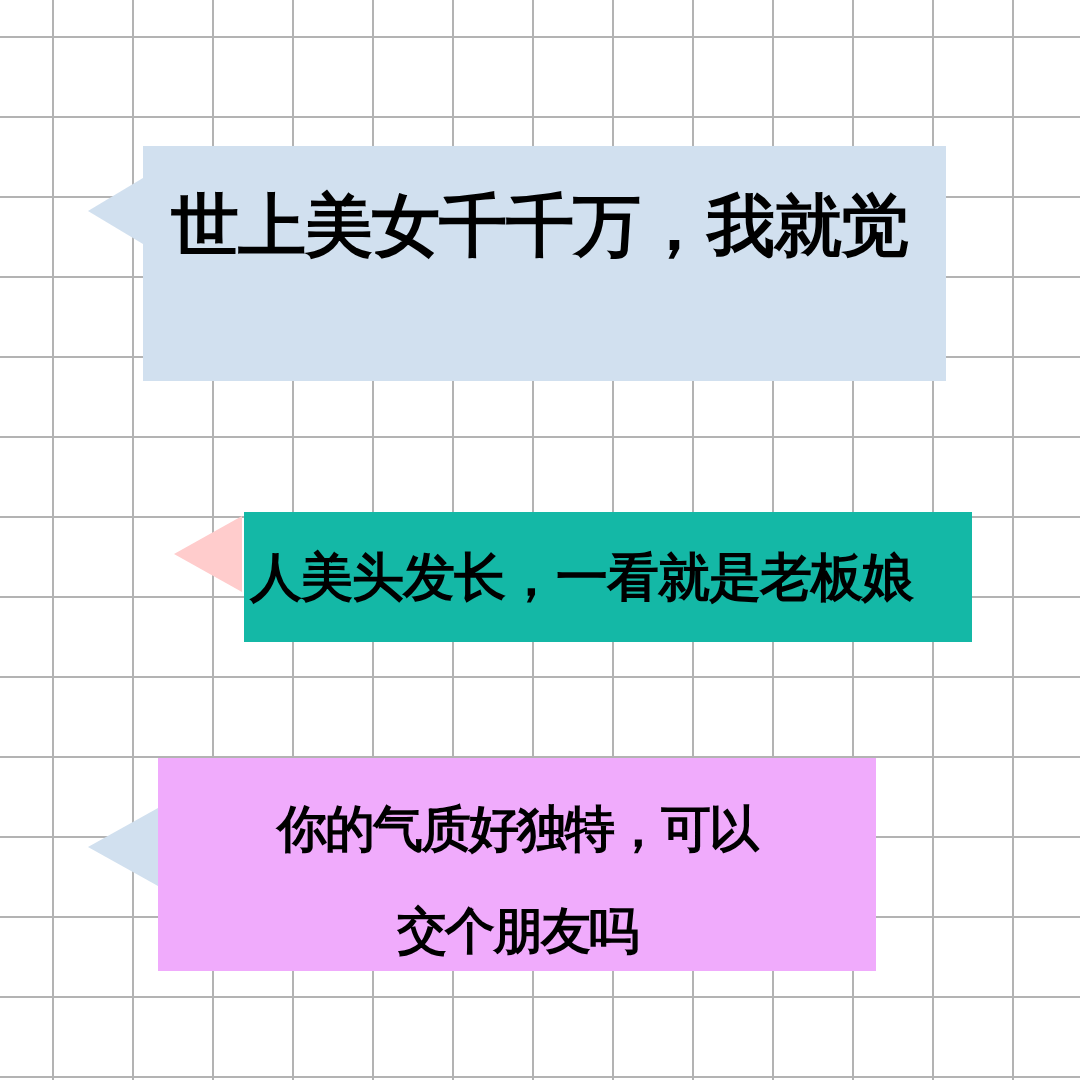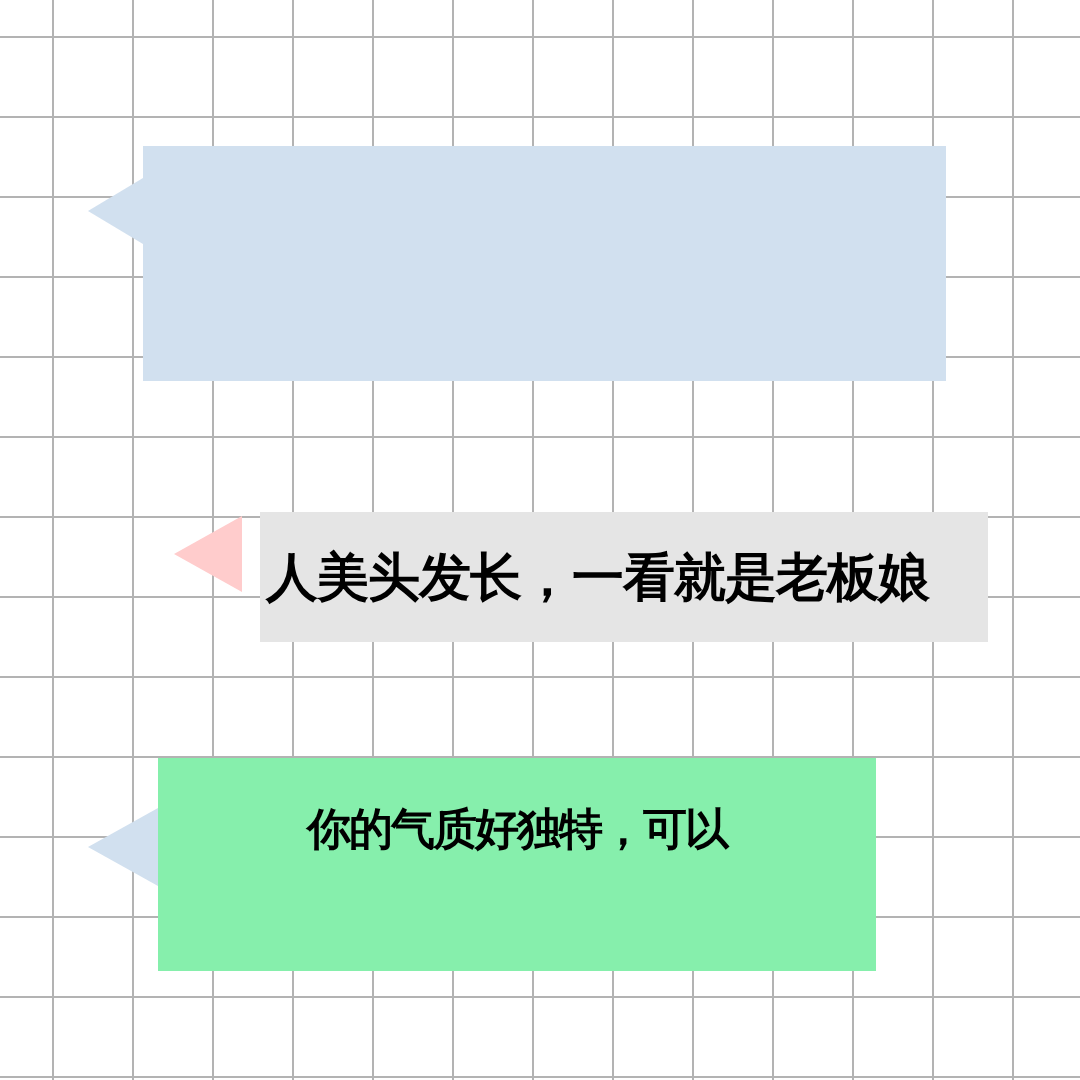--- a/index.html
+++ b/index.html
@@ -20,48 +20,50 @@
   }
   .bubble .tail { position: absolute; width: 0; height: 0; border-style: solid; }
 
   
   #b1 .box { left: 143px; top: 146px; width: 803px; height: 235px; background: #d1e0ef;
     padding: 28px 20px 0 28px; font-size: 68px; line-height: 103px; letter-spacing: -1px; }
   #b1 .tail { left: 88px; top: 178px; border-width: 33px 55px 33px 0;
     border-color: transparent #d1e0ef transparent transparent; }
 
   
-  #b2 .box { left: 260px; top: 512px; width: 728px; height: 130px; background: #e5e5e5;
+  #b2 .box { left: 244px; top: 512px; width: 728px; height: 130px; background: #14b8a6;
     padding: 0 20px 0 6px; font-size: 52px; line-height: 130px; letter-spacing: -1px;
     white-space: nowrap; }
   #b2 .tail { left: 174px; top: 516px; border-width: 38px 68px 38px 0;
     border-color: transparent #ffcccc transparent transparent; }
 
   
-  #b3 .box { left: 158px; top: 758px; width: 718px; height: 213px; background: #86efac;
-    padding: 20px 10px 0 10px; font-size: 44px; line-height: 102px; text-align: center;
+  #b3 .box { left: 158px; top: 758px; width: 718px; height: 213px; background: #f0abfc;
+    padding: 20px 10px 0 10px; font-size: 50px; line-height: 102px; text-align: center;
     letter-spacing: -2px; }
   #b3 .tail { left: 88px; top: 808px; border-width: 39px 70px 39px 0;
     border-color: transparent #d1e0ef transparent transparent; }
   .line { display: block; white-space: nowrap; }
 </style>
 </head>
 <body>
 
 <div class="bubble" id="b1">
   <div class="tail"></div>
   <div class="box">
+    <span class="line">世上美女千千万，我就觉</span>
   </div>
 </div>
 
 <div class="bubble" id="b2">
   <div class="tail"></div>
   <div class="box">
     <span class="line">人美头发长，一看就是老板娘</span>
   </div>
 </div>
 
 <div class="bubble" id="b3">
   <div class="tail"></div>
   <div class="box">
     <span class="line">你的气质好独特，可以</span>
+    <span class="line">交个朋友吗</span>
   </div>
 </div>
 
 </body></html>

